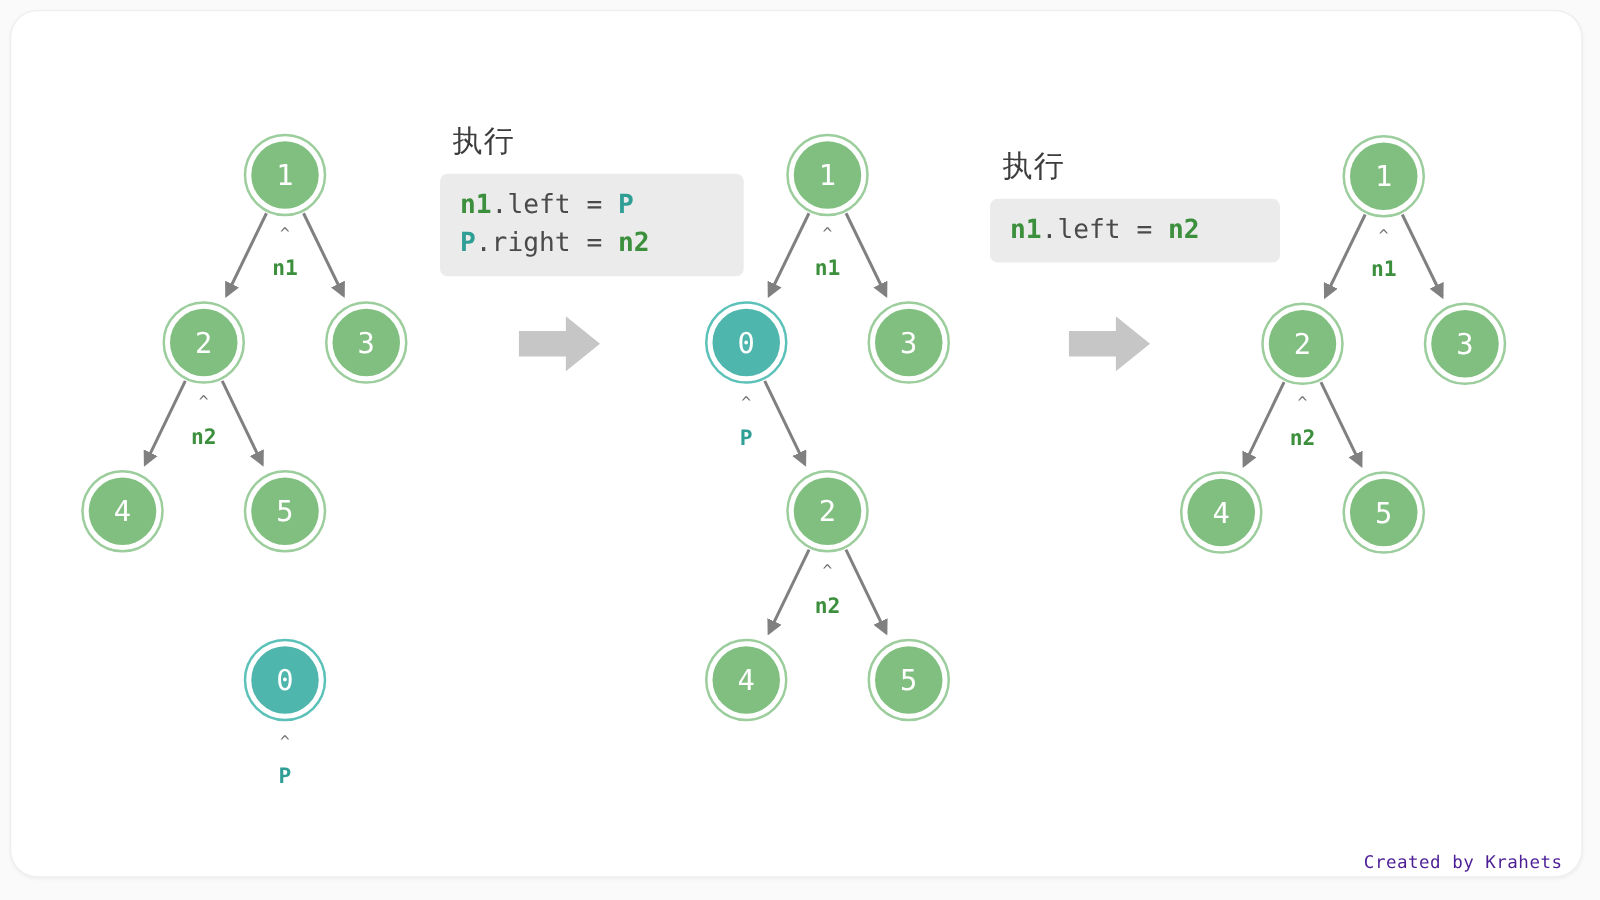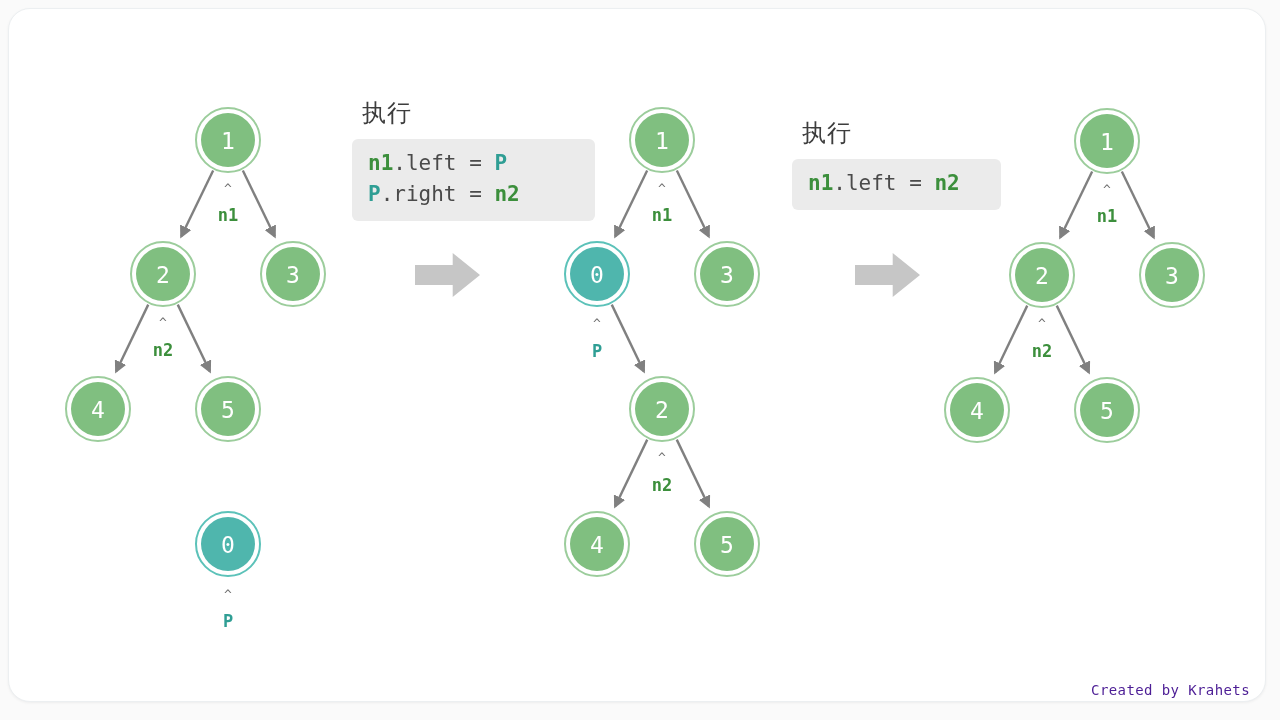--- a/index.html
+++ b/index.html
@@ -228,16 +228,16 @@
         <polygon points="0,11.879999999999999 37.7,11.879999999999999 37.7,0 65,22 37.7,44 37.7,32.120000000000005 0,32.120000000000005" fill="#c6c6c6"></polygon>
       </svg>
       <svg x="855" y="253" width="65" height="44" viewBox="0 0 65 44">
         <polygon points="0,11.879999999999999 37.7,11.879999999999999 37.7,0 65,22 37.7,44 37.7,32.120000000000005 0,32.120000000000005" fill="#c6c6c6"></polygon>
       </svg>
     </svg>
   <div id="overlays">
       <div class="heading-cn" style="left: 362px; top: 97px;">执行</div>
       <div class="codebox" style="left: 352px; top: 139px; width: 243px;"><div><span class="tok-green">n1</span><span class="tok-plain">.left = </span><span class="tok-teal">P</span></div><div><span class="tok-teal">P</span><span class="tok-plain">.right = </span><span class="tok-green">n2</span></div></div>
       <div class="heading-cn" style="left: 802px; top: 117px;">执行</div>
-      <div class="codebox" style="left: 792px; top: 159px; width: 209px;"><div><span class="tok-green">n1</span><span class="tok-plain">.left = </span><span class="tok-green">n2</span></div></div>
+      <div class="codebox" style="left: 792px; top: 159px; width: 232px;"><div><span class="tok-green">n1</span><span class="tok-plain">.left = </span><span class="tok-green">n2</span></div></div>
     </div>
   <div class="credit">Created by Krahets</div>
 </div>
 
 </body></html>

